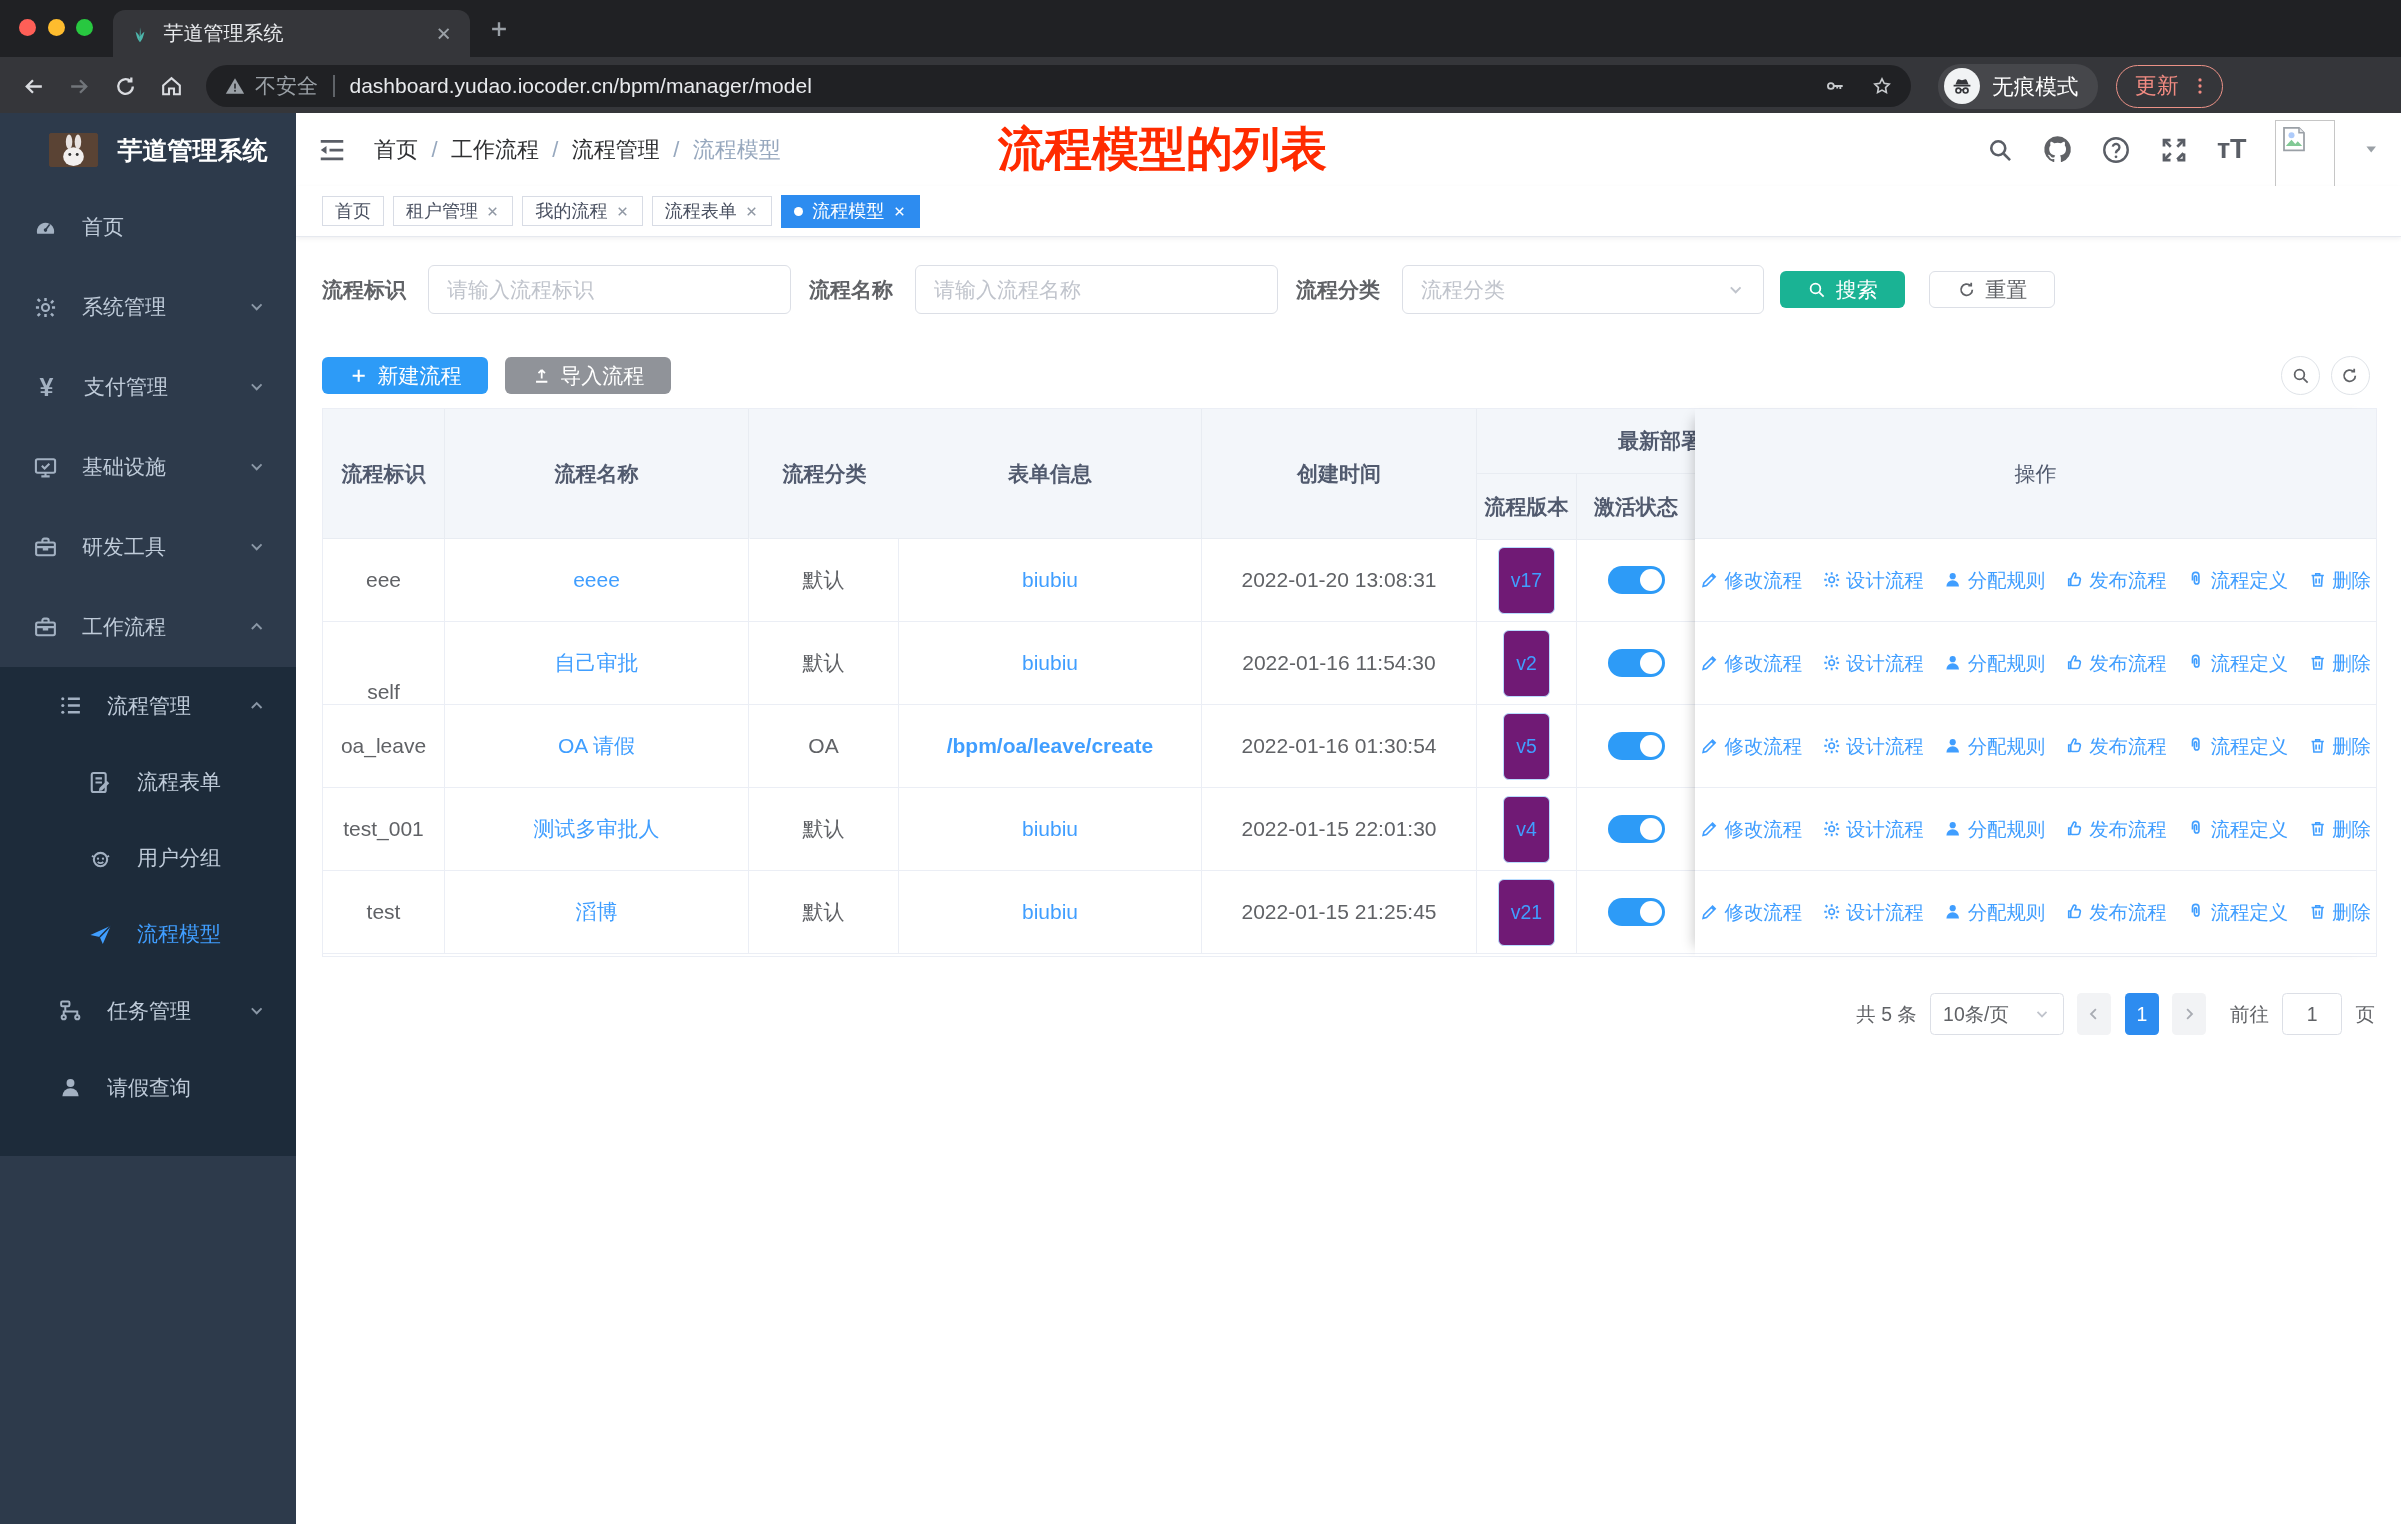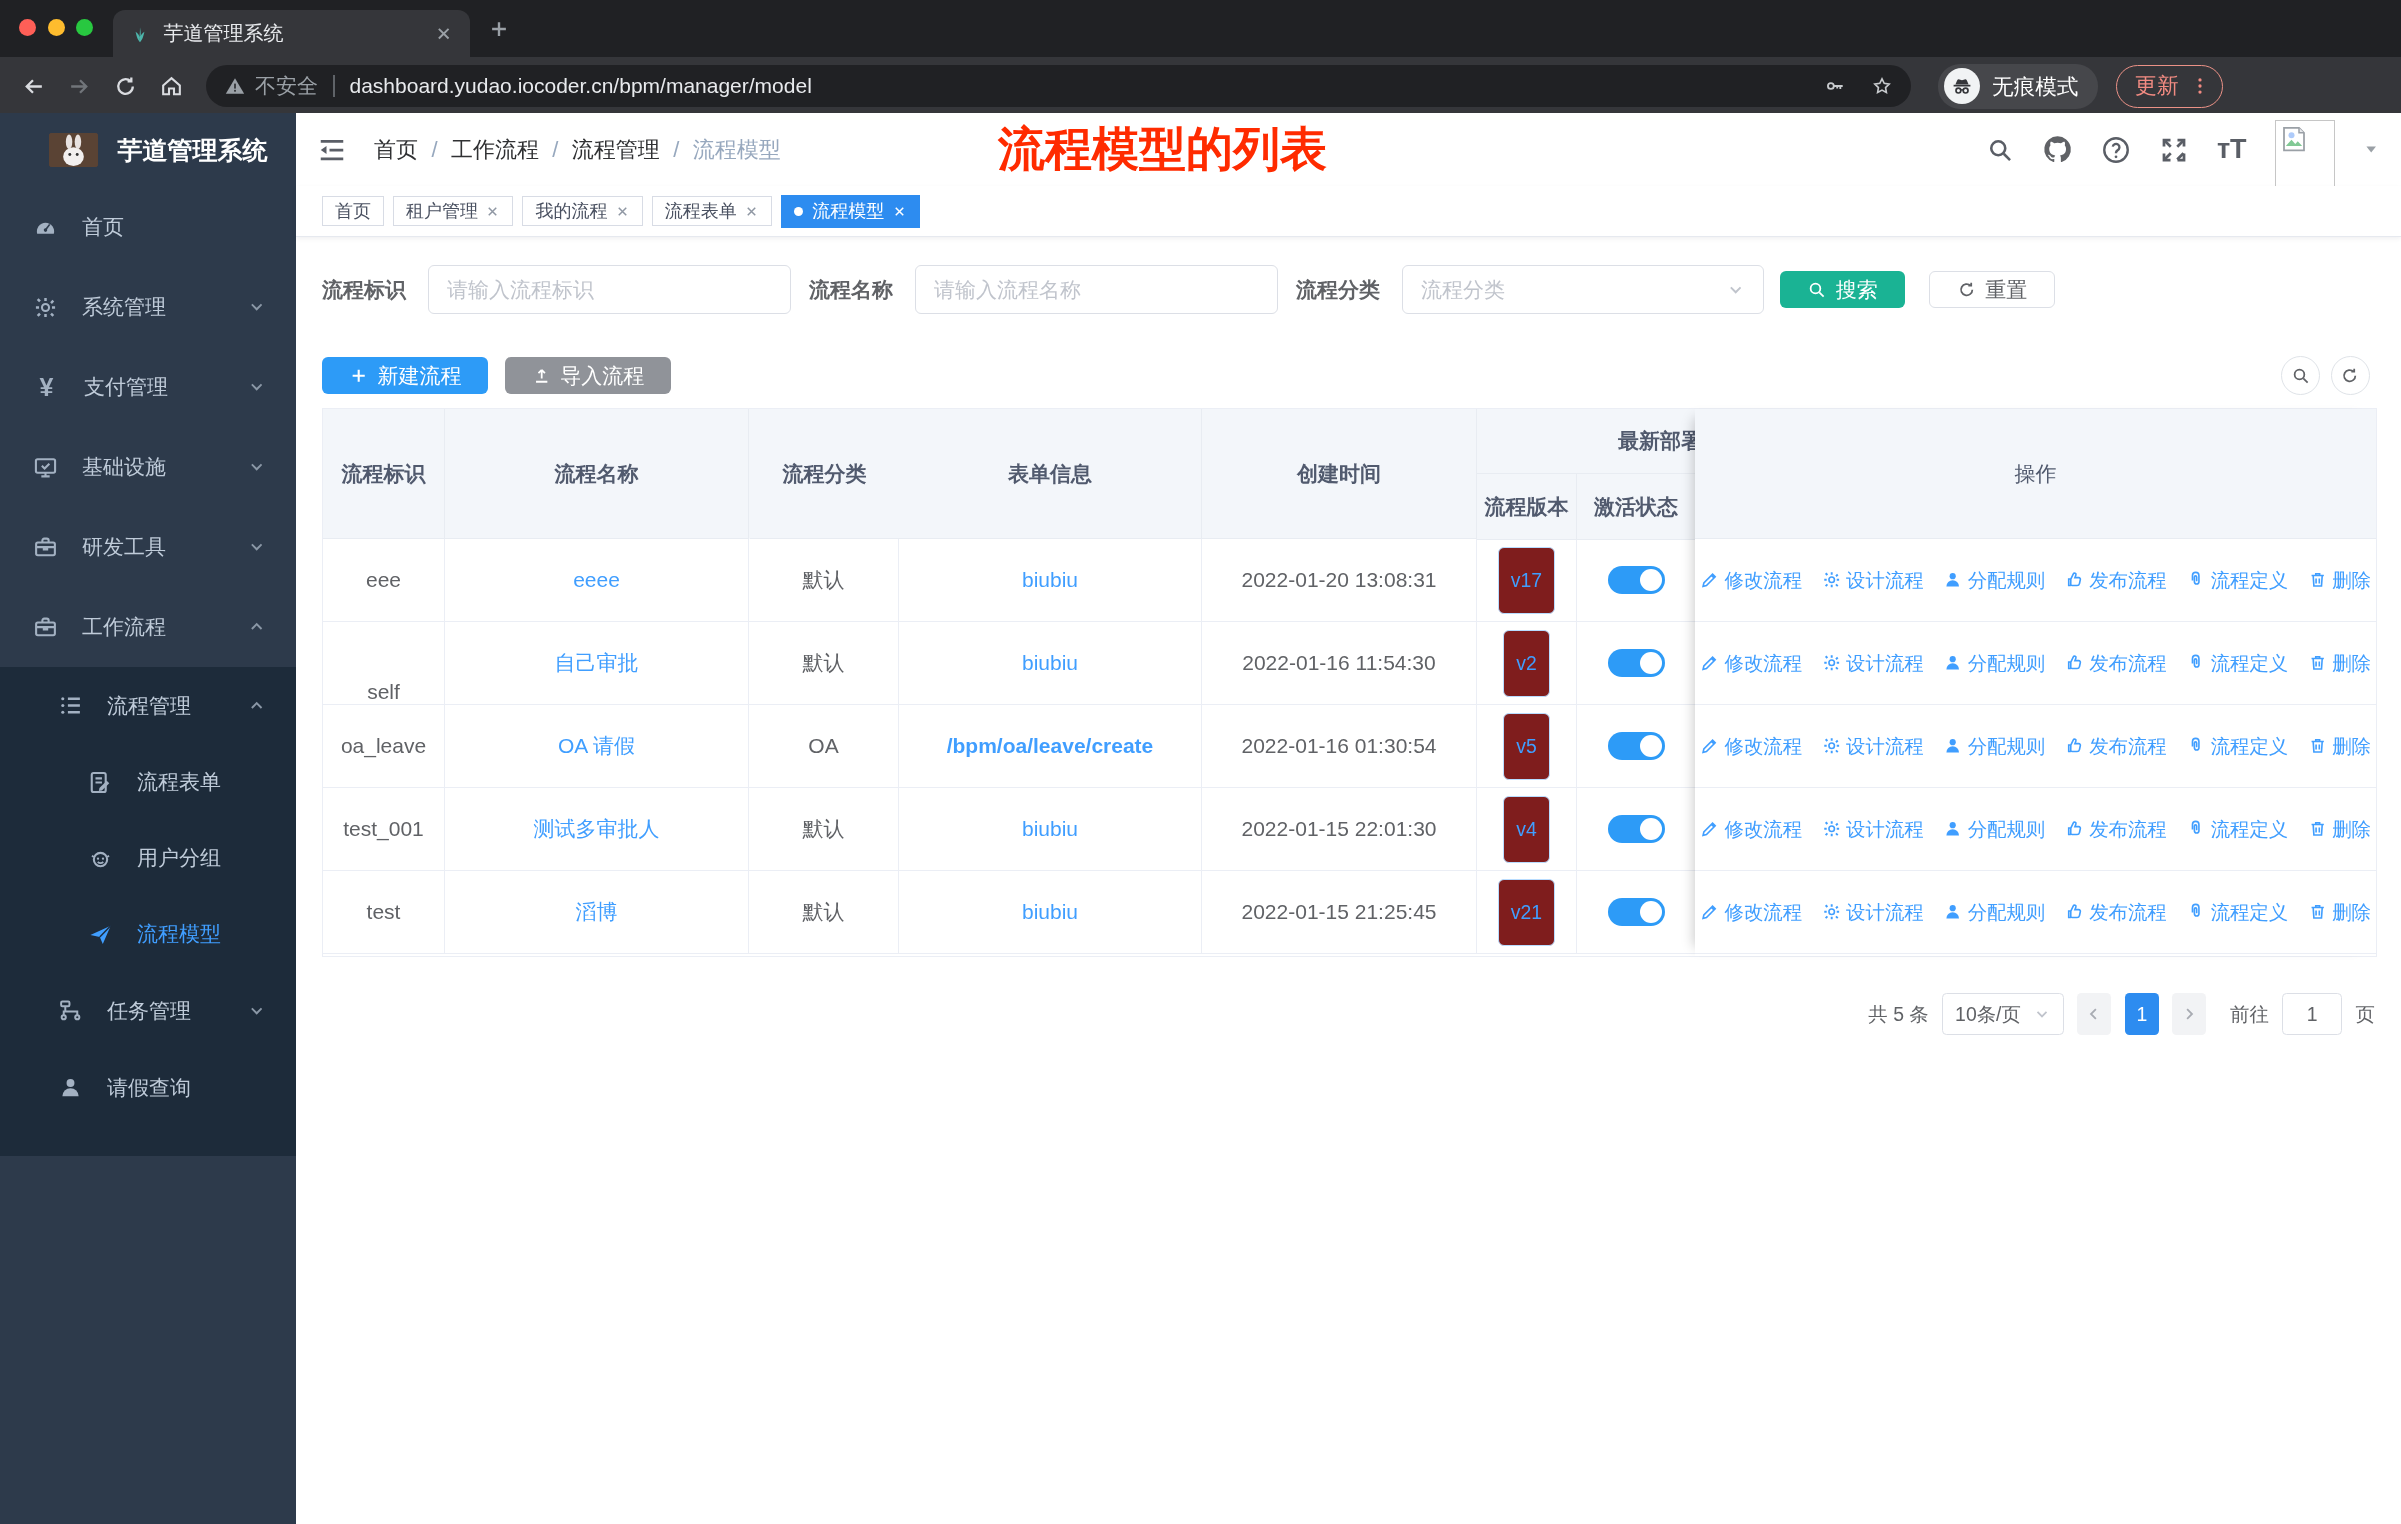--- a/index.html
+++ b/index.html
@@ -84,31 +84,31 @@
   .round-btns { position:absolute; right:7.4px; display:flex; gap:10.4px; }
   .rbtn { width:39px; height:39px; border-radius:50%; border:1.5px solid #dfe3e8; background:#fff; display:flex; align-items:center; justify-content:center; color:#606266; cursor:pointer; }
 
   
   .tablebox { position:absolute; left:26px; top:295px; width:2055px; height:549px; border:0.7px solid #ebeef5; background:#fff; }
   .thead { position:relative; height:130px; background:#f3f6fa; }
   .hcell { position:absolute; display:flex; align-items:center; justify-content:center; font-size:21px; font-weight:bold; color:#515a6e; border-right:0.7px solid #e8ecf2; border-bottom:0.7px solid #e8ecf2; background:#f3f6fa; }
   .trow { display:flex; height:83px; border-bottom:0.7px solid #ebeef5; background:#fff; }
   .tcell { display:flex; align-items:center; justify-content:center; font-size:21px; color:#606266; border-right:0.7px solid #ebeef5; overflow:hidden; }
   .cell-link { color:#409eff; cursor:pointer; }
-  .vbadge { background:#7f1d1d; border:0.7px solid #b8dcff; border-radius:6px; color:#409eff; font-size:19.4px; padding:21px 12px; }
+  .vbadge { background:#701a75; border:0.7px solid #b8dcff; border-radius:6px; color:#409eff; font-size:19.4px; padding:21px 12px; }
   .switch { width:57px; height:28px; border-radius:14px; background:#2d9bf7; position:relative; cursor:pointer; }
   .switch .knob { position:absolute; right:3px; top:3px; width:22px; height:22px; border-radius:50%; background:#fff; }
   .fixed-col { position:absolute; top:0; right:0; bottom:0; width:681px; background:#fff; z-index:5; box-shadow:-10.4px 0 12px -9px rgba(0,0,0,.22); }
   .fixed-head { height:130px; background:#f3f6fa; display:flex; align-items:center; justify-content:center; font-size:21px; font-weight:normal; color:#515a6e; border-bottom:0.7px solid #e8ecf2; }
   .fixed-row { height:83px; display:flex; align-items:center; justify-content:center; gap:19.4px; border-bottom:0.7px solid #ebeef5; }
   .op-link { display:flex; align-items:center; gap:5.2px; color:#409eff; font-size:19.4px; cursor:pointer; white-space:nowrap; }
 
   
   .pager { position:absolute; right:26px; top:880px; height:42px; display:flex; align-items:center; gap:13.4px; font-size:19.4px; color:#606266; }
-  .pg-select { width:122px; height:42px; border:1.5px solid #dcdfe6; border-radius:4.5px; display:flex; align-items:center; justify-content:space-between; padding:0 12px; color:#606266; cursor:pointer; background:#fff; }
+  .pg-select { width:134px; height:42px; border:1.5px solid #dcdfe6; border-radius:4.5px; display:flex; align-items:center; justify-content:space-between; padding:0 12px; color:#606266; cursor:pointer; background:#fff; }
   .pg-btn { width:34px; height:42px; background:#f2f3f5; border-radius:4.5px; display:flex; align-items:center; justify-content:center; color:#a8abb2; cursor:pointer; }
   .pg-num { width:34px; height:42px; background:#2d8cf0; border-radius:4.5px; color:#fff; display:flex; align-items:center; justify-content:center; cursor:pointer; }
   .pg-input { width:60px; height:42px; border:1.5px solid #dcdfe6; border-radius:4.5px; text-align:center; font-size:19.4px; color:#606266; outline:none; font-family:inherit; }
 </style>
 </head>
 <body>
 
 <svg width="0" height="0" style="position:absolute">
   <defs>
     <symbol id="sym-dashboard" viewBox="0 0 24 24">

